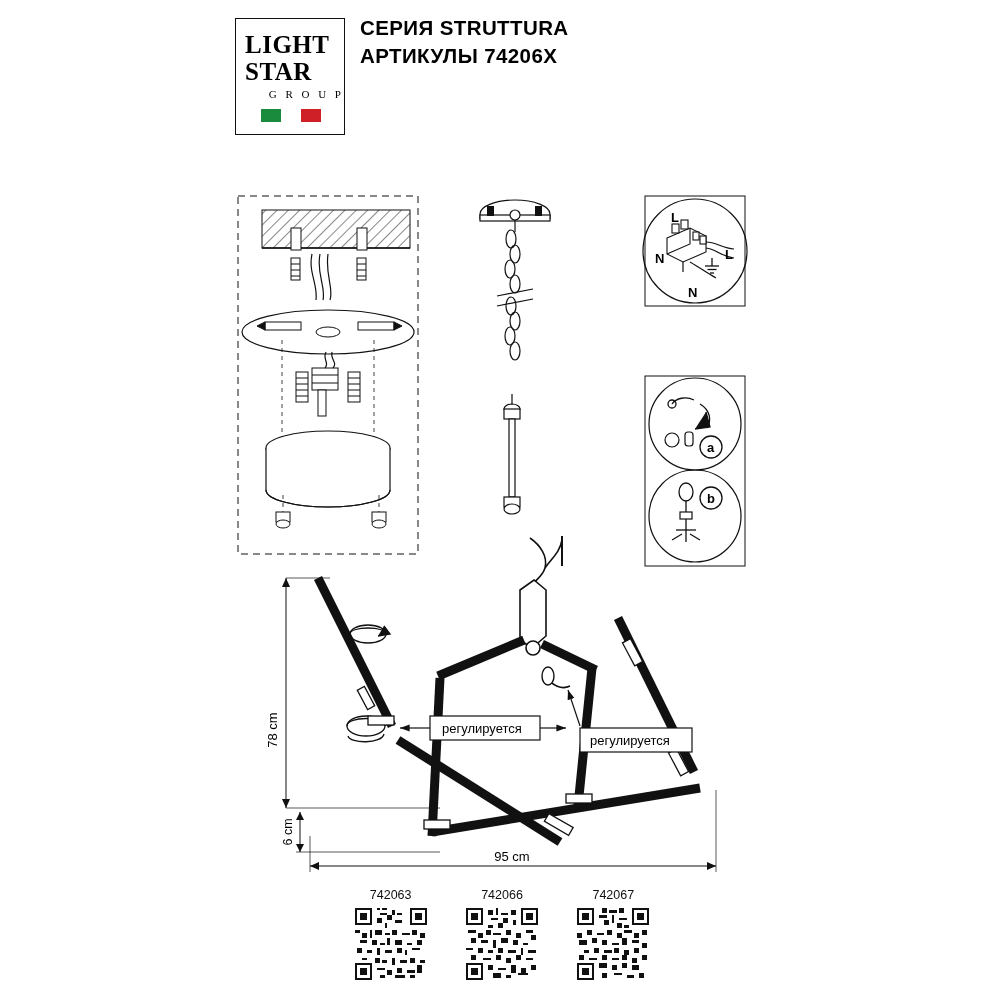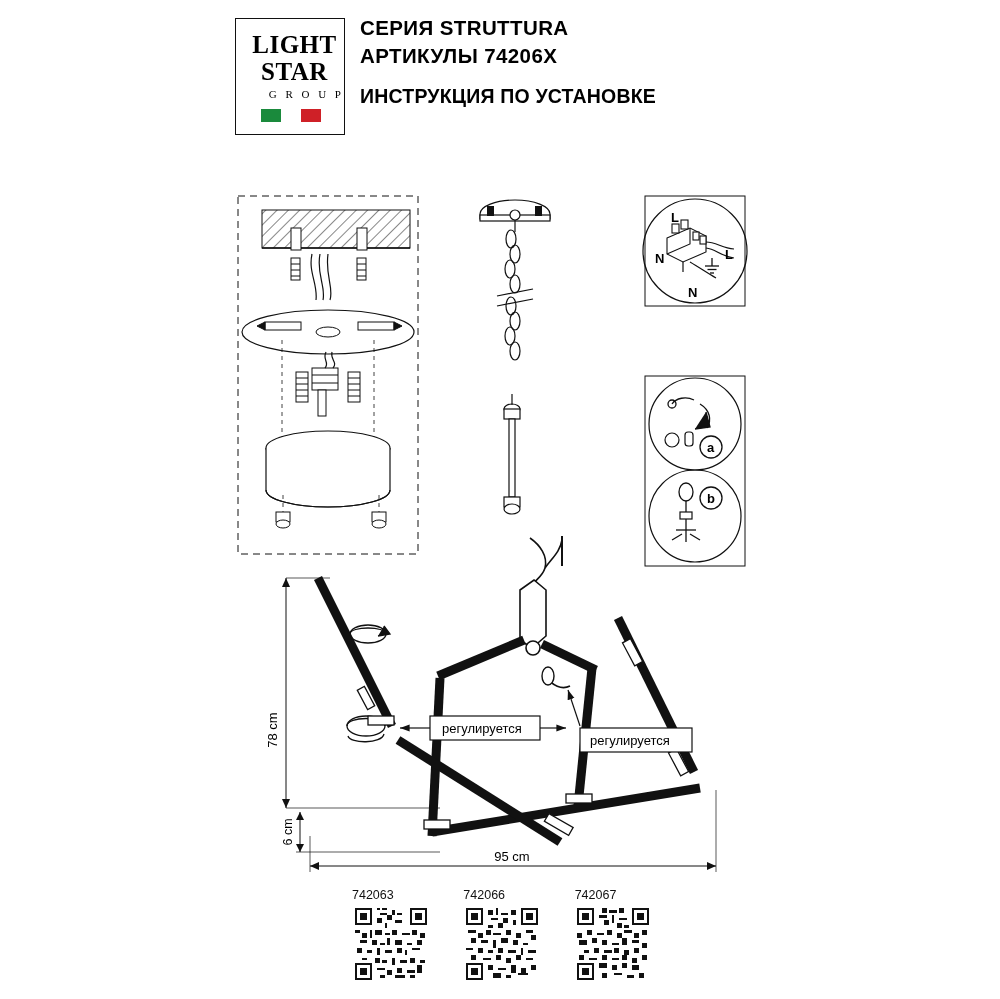--- a/index.html
+++ b/index.html
@@ -31,21 +31,20 @@
     background: #fff;
   }
   .logo-light, .logo-star {
     font-family: "Liberation Serif", serif;
     font-weight: bold;
     font-size: 25px;
     letter-spacing: 0.5px;
     line-height: 1.0;
     margin-left: 9px;
     color: #000;
-    text-align: center;
   }
   .logo-light { margin-top: 13px; }
   .logo-star { margin-top: 2px; }
   .logo-group {
     font-family: "Liberation Serif", serif;
     font-size: 11px;
     letter-spacing: 3px;
     margin-left: 10px;
     margin-top: 4px;
     color: #000;
@@ -100,21 +99,21 @@
 
   
   .qr-row {
     position: absolute;
     left: 352px;
     top: 888px;
     width: 300px;
     display: flex;
     gap: 34px;
   }
-  .qr-item { width: 78px; }
+  .qr-item { width: 78px; text-align: center; }
   .qr-code-label {
     font-size: 12.5px;
     margin-bottom: 6px;
     color: #111;
   }
   .qr-img { width: 72px; height: 72px; margin: 0 auto; display: block; }
 
   .note-label {
     font-size: 13px;
     fill: #000;
@@ -132,21 +131,20 @@
     <div class="flag">
       <i class="g"></i>
         <i class="w"></i>
         <i class="r"></i>
     </div>
   </div>
 
   <div class="title-block">
     <div class="title-line1">СЕРИЯ STRUTTURA</div>
     <div class="title-line2">АРТИКУЛЫ 74206X</div>
-    <div class="title-sub">ИНСТРУКЦИЯ ПО УСТАНОВКЕ</div>
   </div>
 
   <svg class="drawing" viewBox="0 0 1000 999">
     <defs>
       <pattern id="hatch" width="8" height="8" patternUnits="userSpaceOnUse" patternTransform="rotate(45)">
         <line x1="0" y1="0" x2="0" y2="8" stroke="#111" stroke-width="1"></line>
       </pattern>
       <marker id="arrow" markerWidth="9" markerHeight="9" refX="8" refY="3" orient="auto">
         <path d="M0,0 L8,3 L0,6 z" fill="#111"></path>
       </marker>

